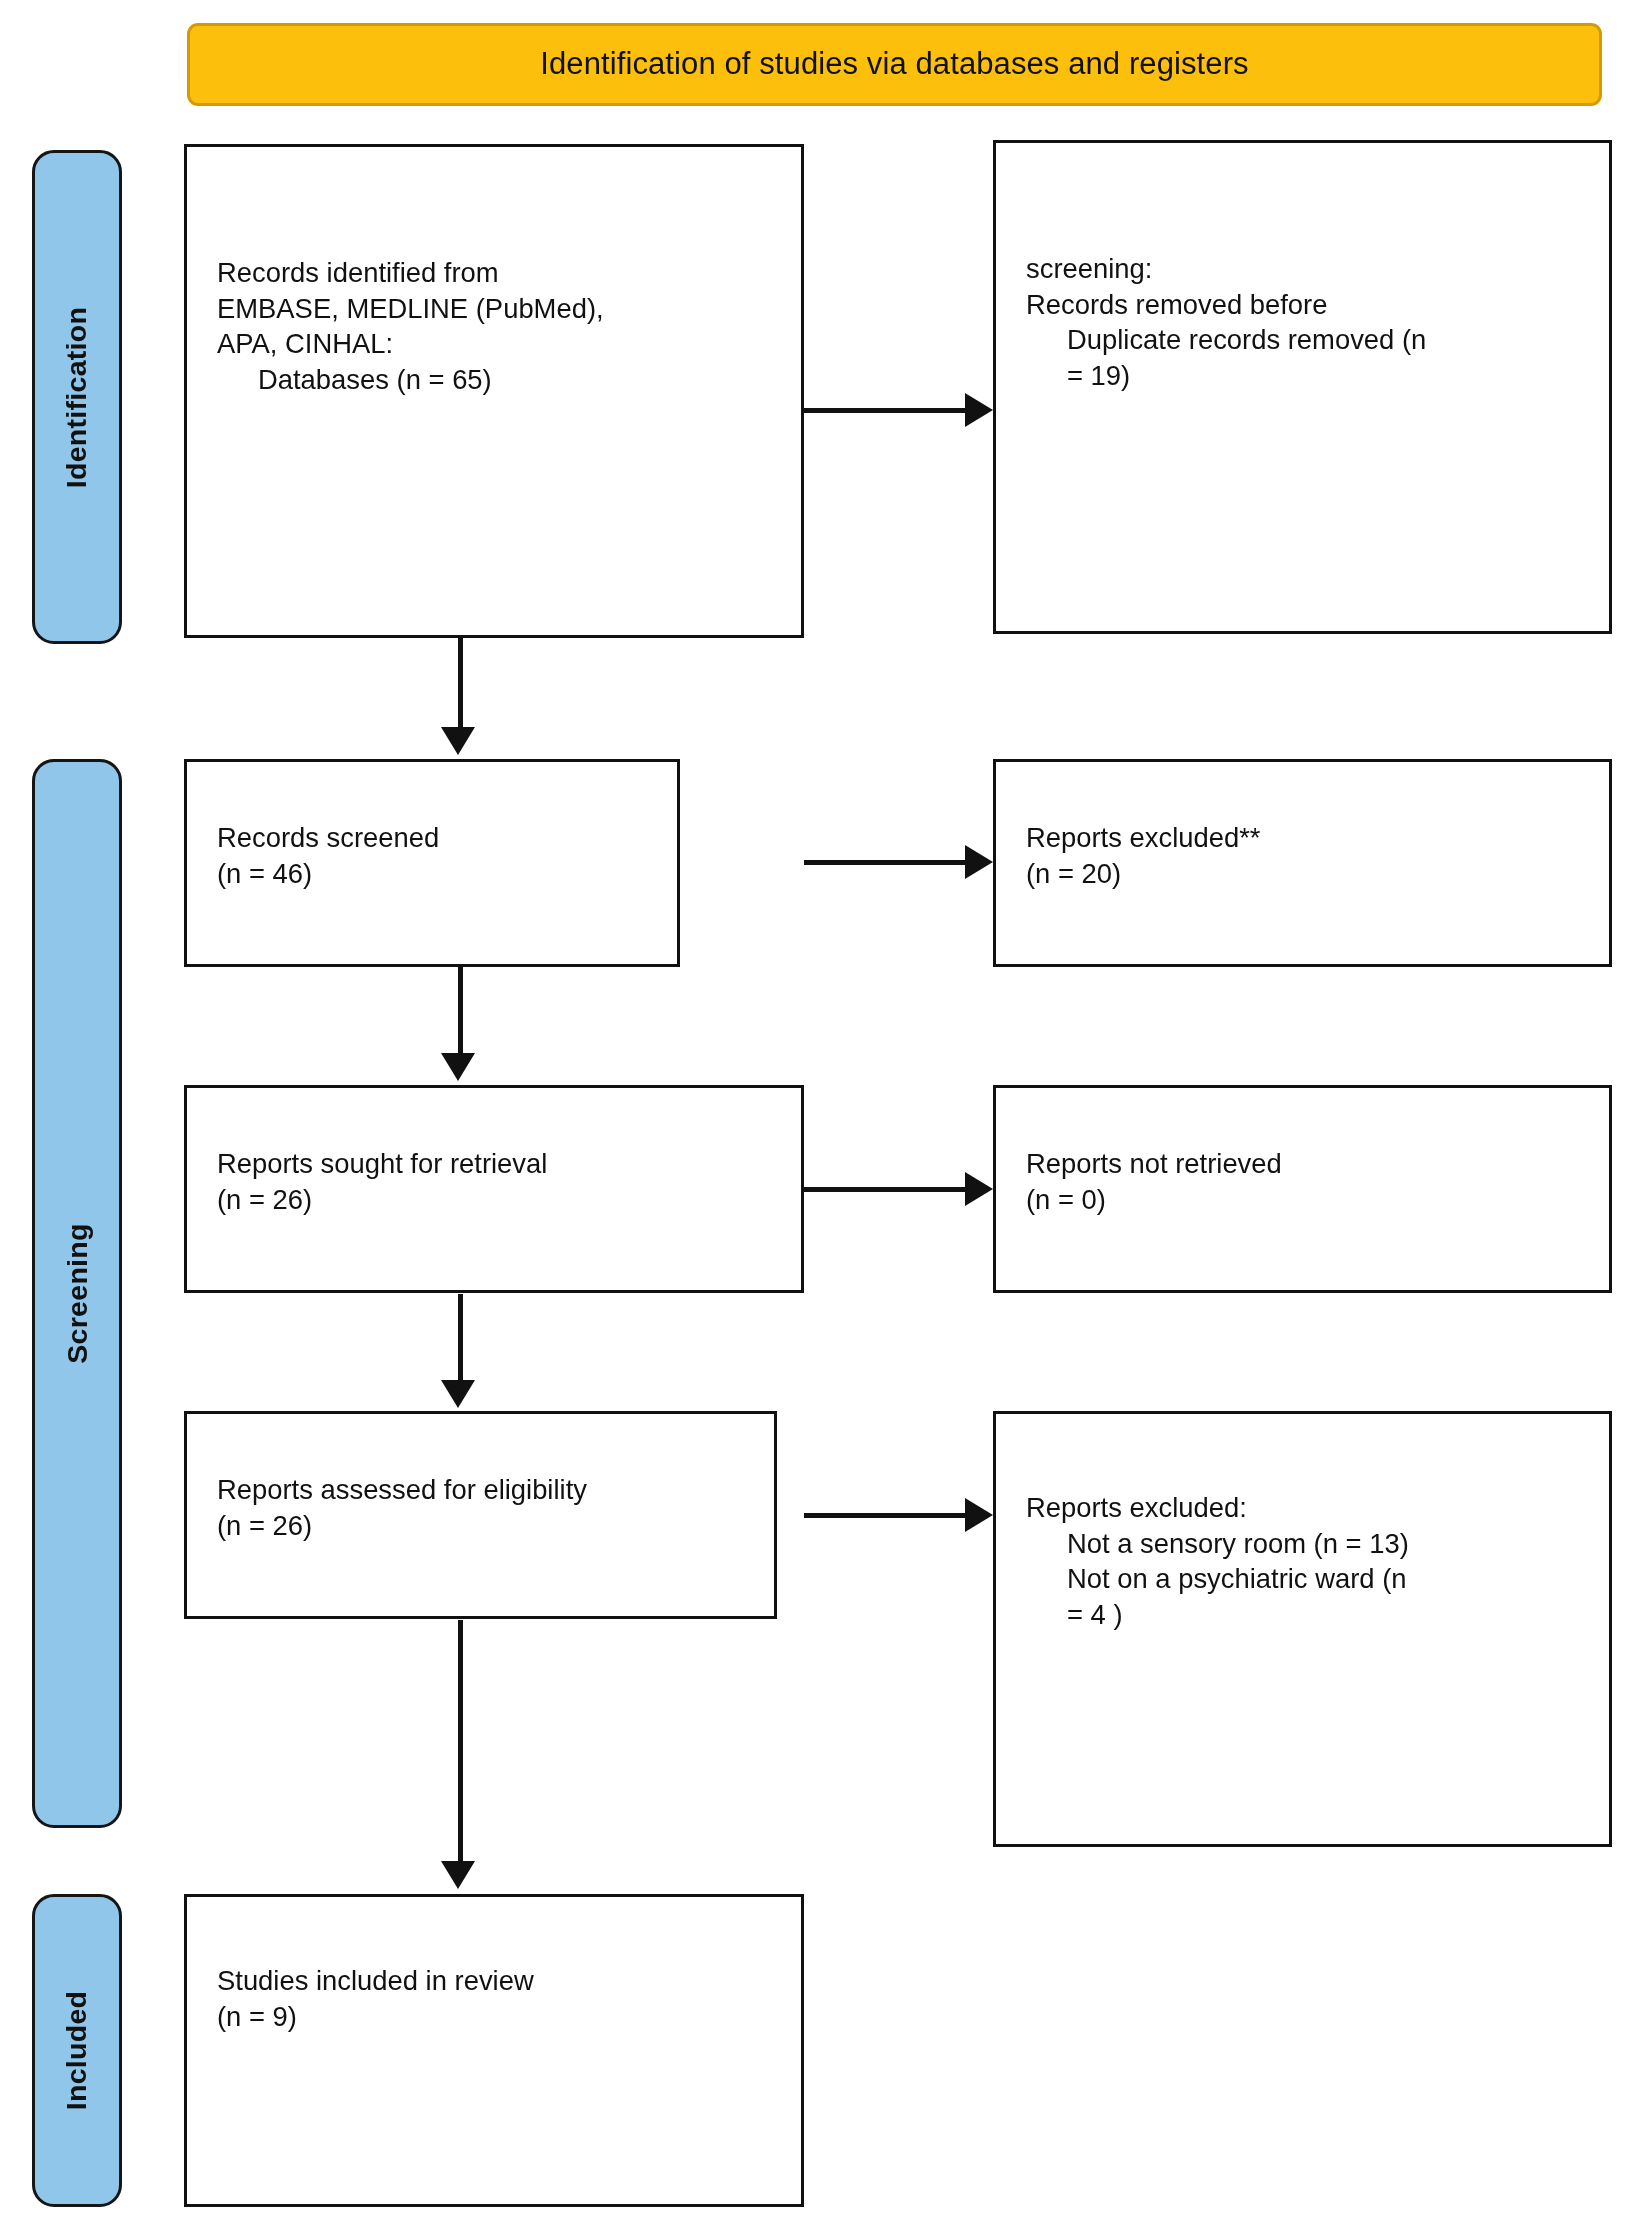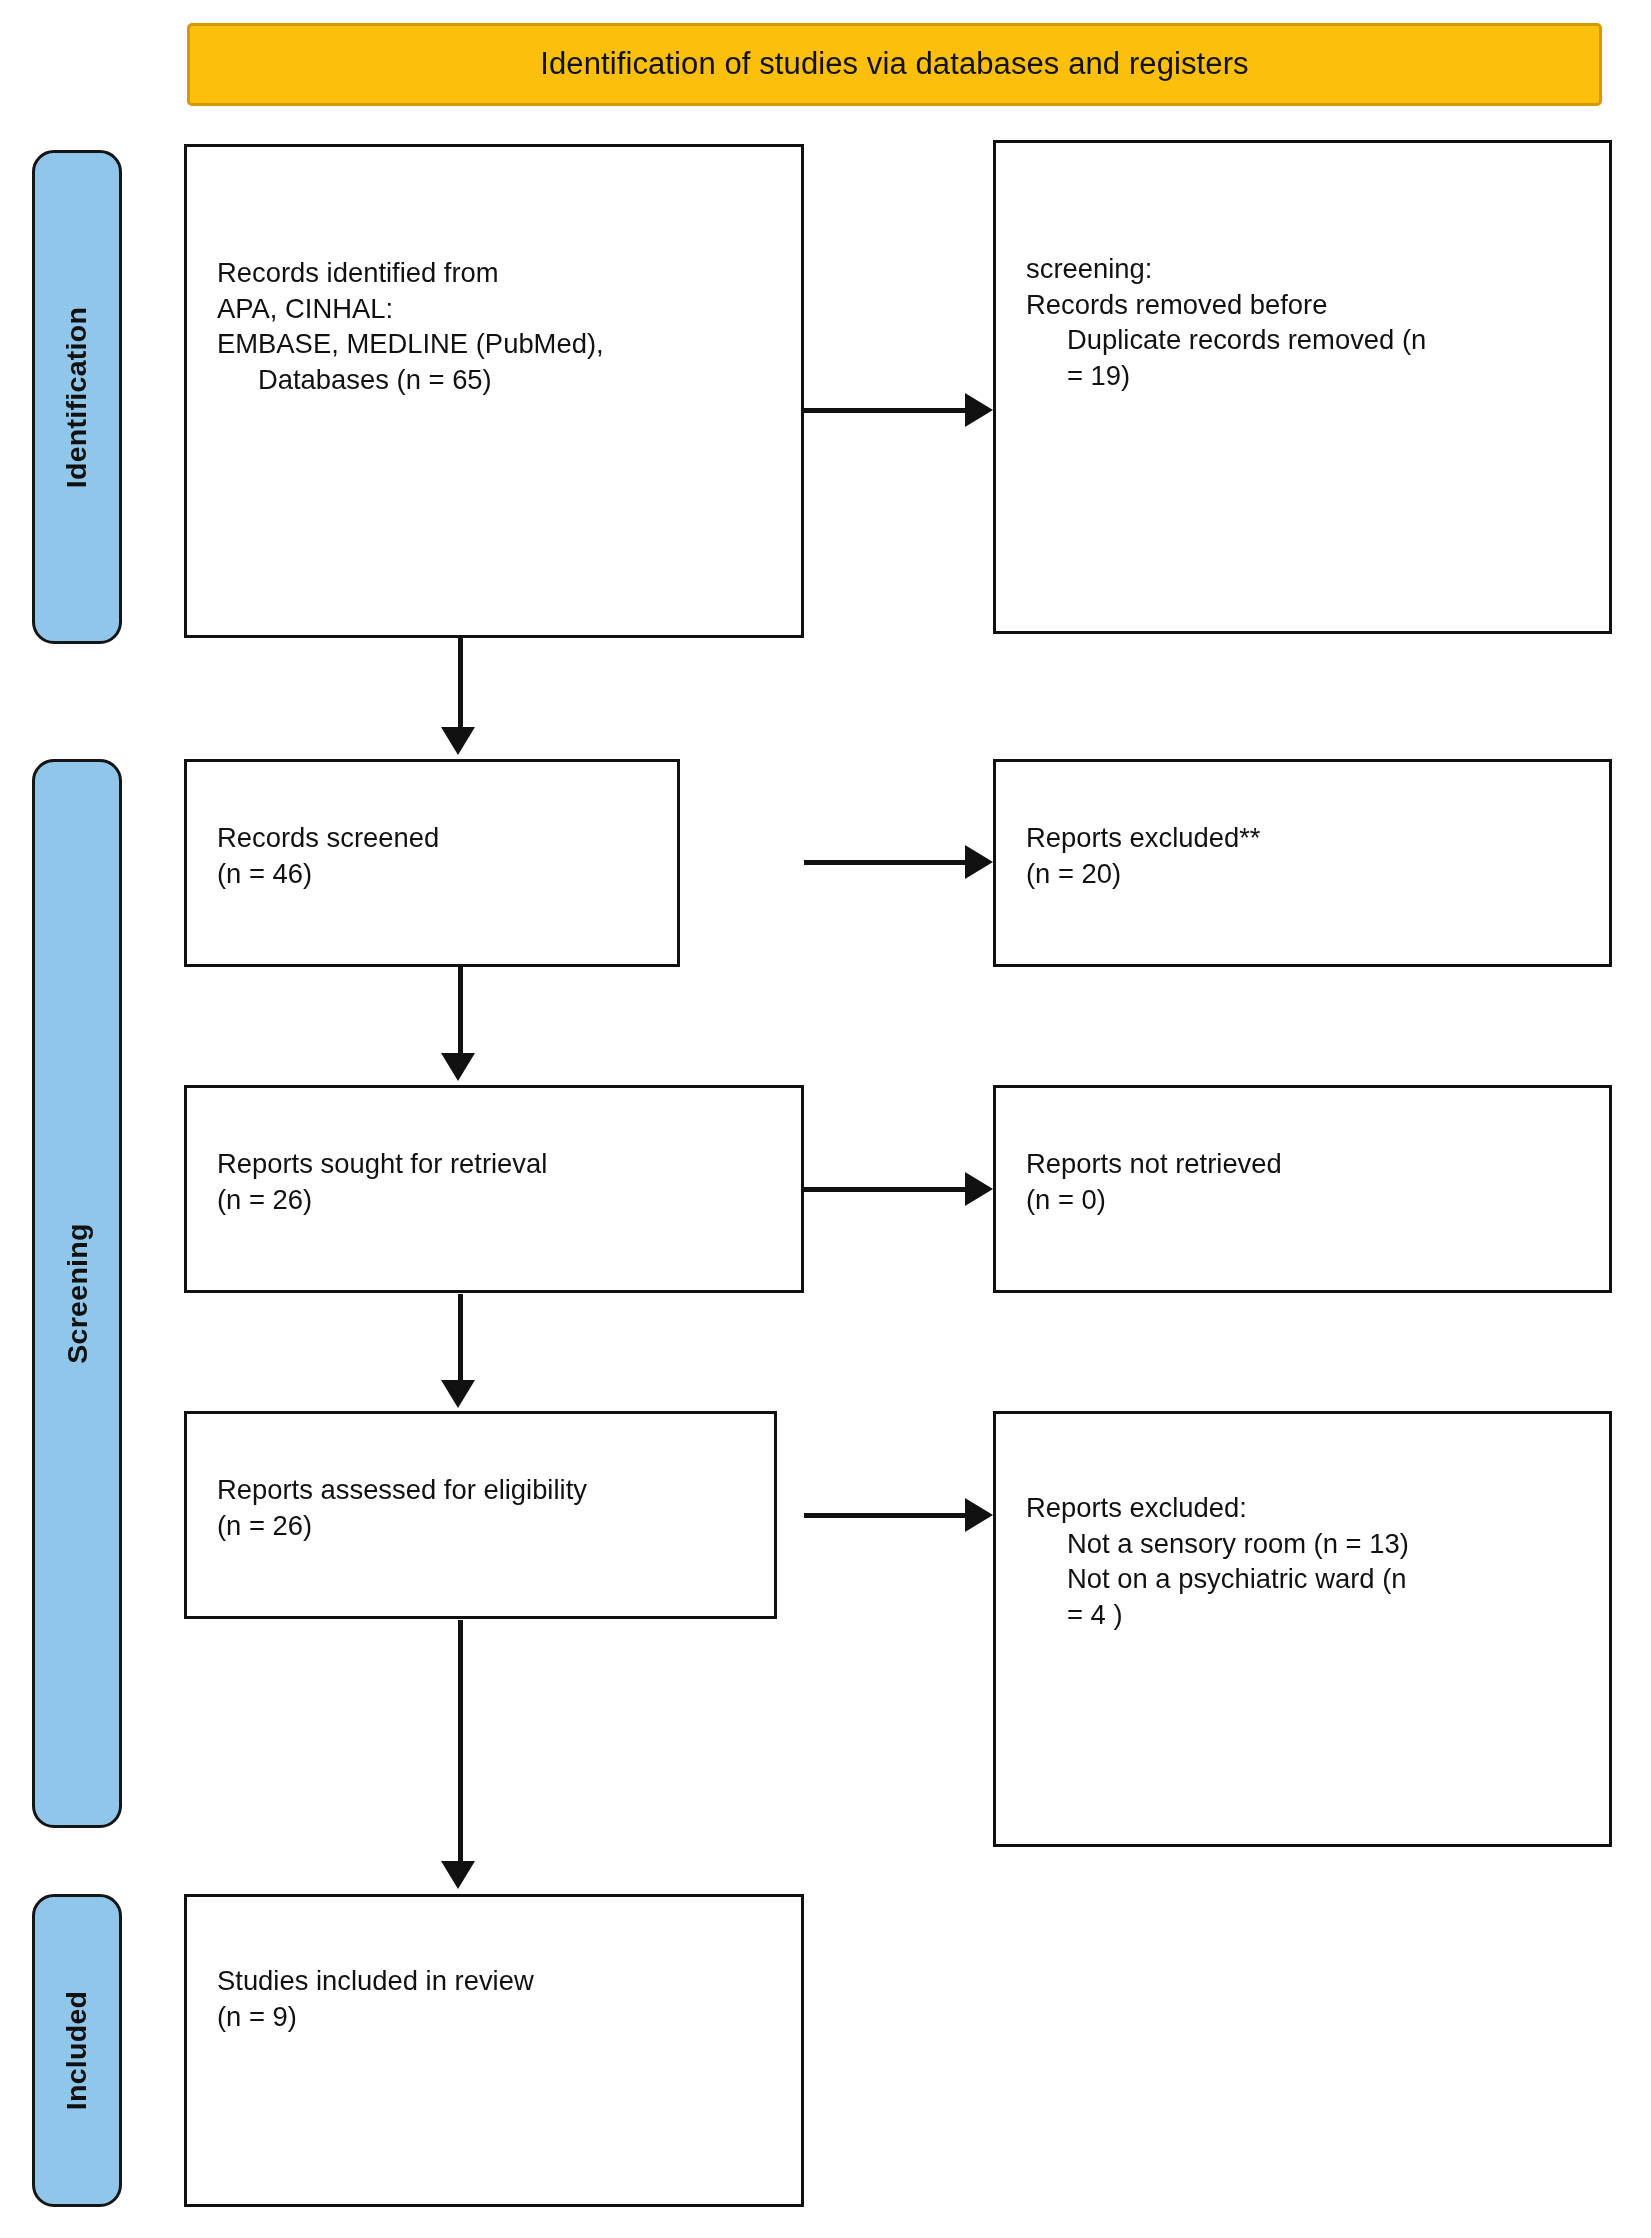--- a/index.html
+++ b/index.html
@@ -23,21 +23,21 @@
 
   
   .header-banner {
     position: absolute;
     left: 187px;
     top: 23px;
     width: 1415px;
     height: 83px;
     background: #FBBF0C;
     border: 3.3px solid #D49A02;
-    border-radius: 5px;
+    border-radius: 11px;
     display: flex;
     align-items: center;
     justify-content: center;
     text-align: center;
   }
   .header-banner .banner-text {
     font-size: 31px;
     font-weight: 400;
     color: #111111;
     letter-spacing: 0.1px;
@@ -176,22 +176,22 @@
   <div class="stage-tab" id="tab-screening">
     <span class="stage-label">Screening</span>
   </div>
   <div class="stage-tab" id="tab-included">
     <span class="stage-label">Included</span>
   </div>
 
   <div class="flow-box" id="box-identified">
     <div class="box-body">
       <span class="line">Records identified from</span>
+      <span class="line">EMBASE, MEDLINE (PubMed),</span>
       <span class="line">APA, CINHAL:</span>
-      <span class="line">EMBASE, MEDLINE (PubMed),</span>
       <span class="line indent">Databases (n = 65)</span>
     </div>
   </div>
 
   <div class="flow-box" id="box-removed">
     <div class="box-body">
       <span class="line"><span class="italic">screening</span><span>:</span></span>
       <span class="line"><span>Records removed </span><span class="italic">before</span></span>
       <span class="line indent">Duplicate records removed (n</span>
       <span class="line indent">= 19)</span>

